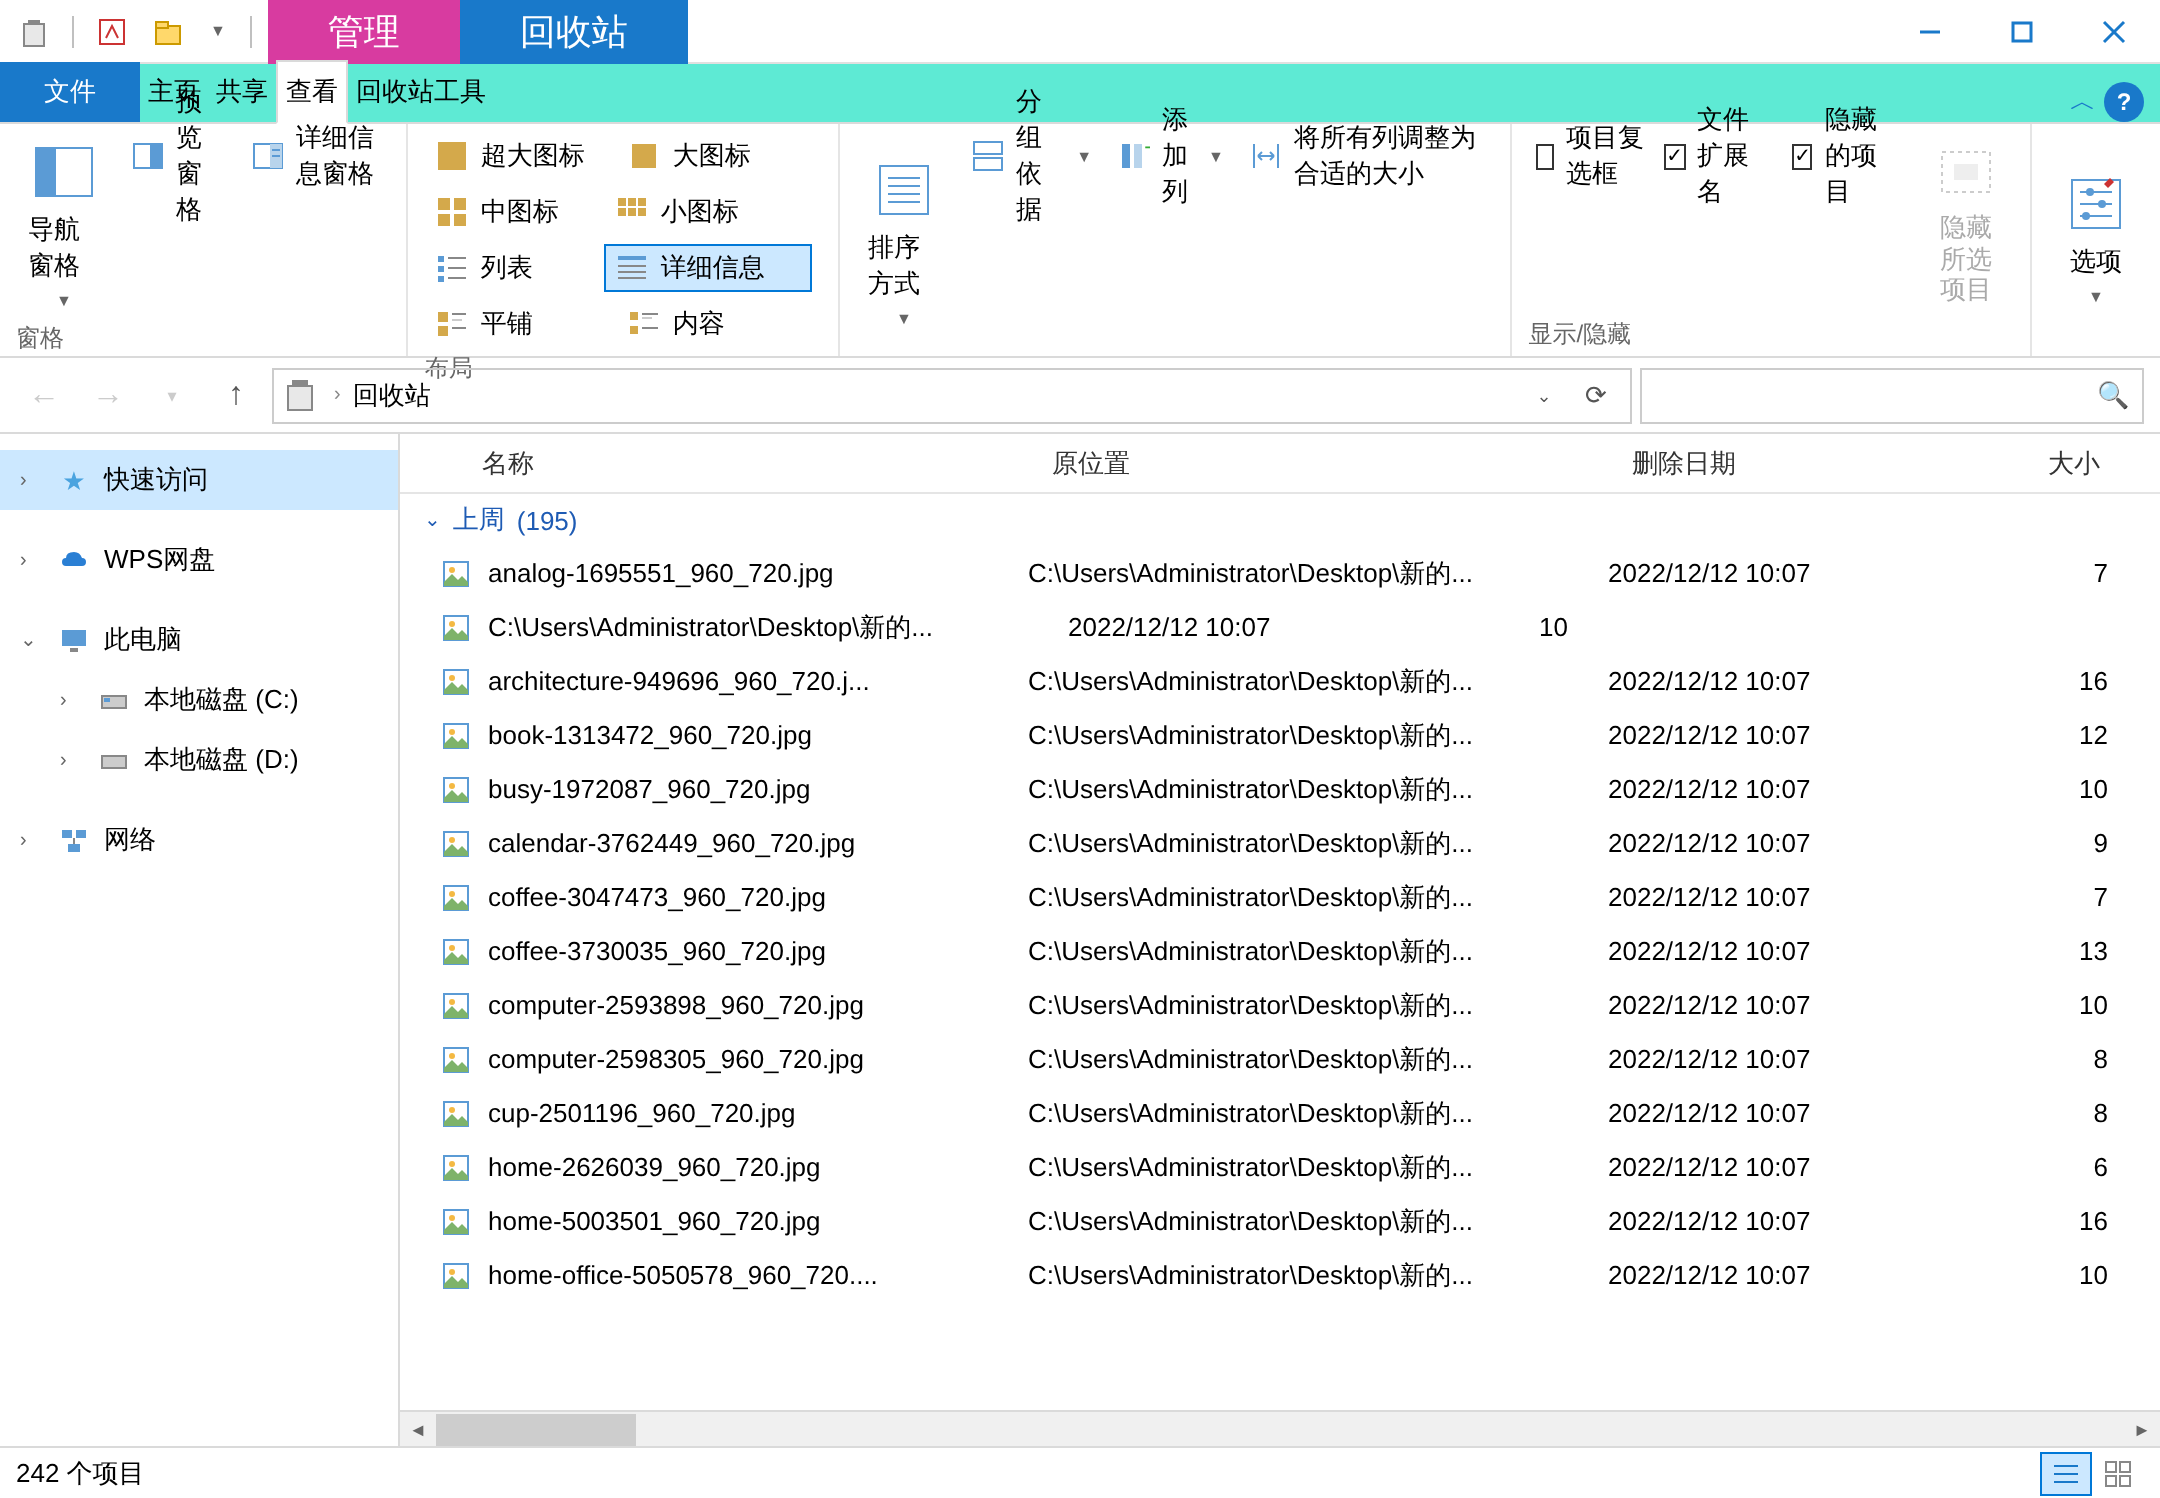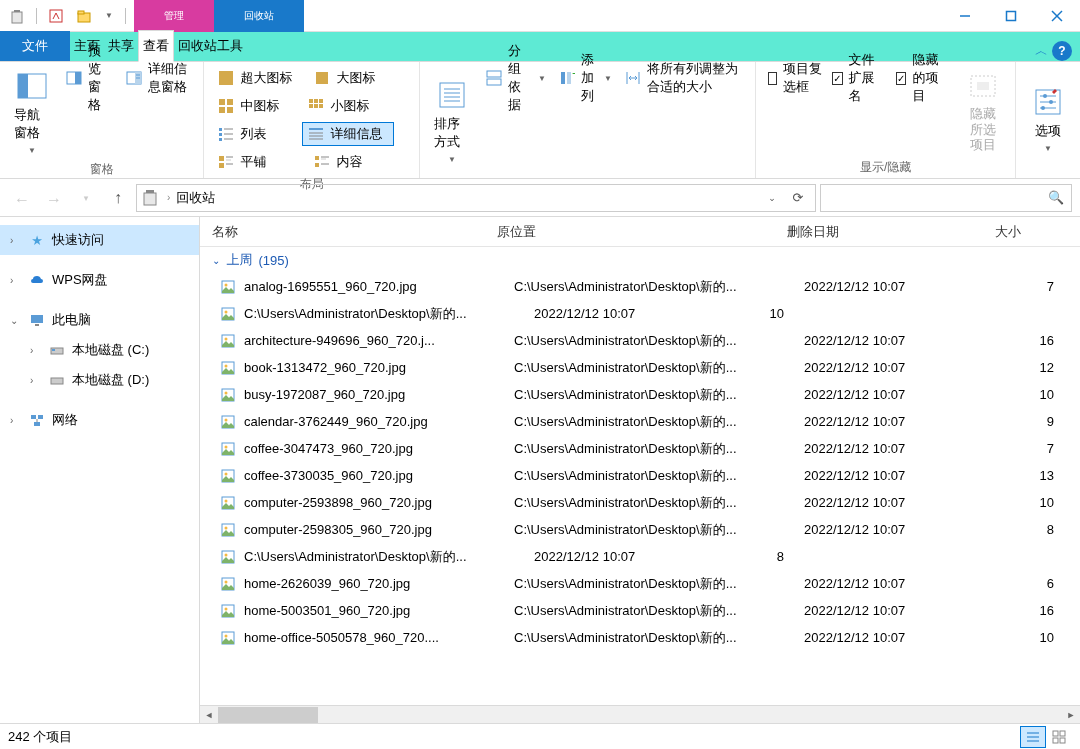--- a/index.html
+++ b/index.html
@@ -3,35 +3,35 @@
 <meta charset="utf-8">
 <style>
 * { box-sizing: border-box; margin: 0; padding: 0; font-family: "Microsoft YaHei", "Segoe UI", sans-serif; font-size: 13px; }
 body { background: #fff; width: 1080px; height: 749px; overflow: hidden; display: flex; flex-direction: column; }
 .titlebar { height: 32px; background: #fff; display: flex; align-items: center; border-bottom: 1px solid #e0e0e0; }
 .titlebar-left { display: flex; align-items: center; padding-left: 6px; gap: 6px; flex: 1; }
 .qat-icon { width: 22px; height: 22px; display: flex; align-items: center; justify-content: center; }
 .qat-sep { width: 1px; height: 16px; background: #c0c0c0; margin: 0 2px; }
 .dropdown-arrow { font-size: 8px; color: #666; padding: 0 4px; cursor: pointer; }
 .title-tabs { display: flex; height: 32px; }
-.title-tab { padding: 0 30px; display: flex; align-items: center; height: 32px; font-size: 10px; }
+.title-tab { padding: 0 30px; display: flex; align-items: center; height: 32px; font-size: 18px; }
 .title-tab.context { background: #d83ba0; color: #fff; }
 .title-tab.active { background: #1979ca; color: #fff; }
 .win-btns { display: flex; }
 .win-btn { width: 46px; height: 32px; display: flex; align-items: center; justify-content: center; color: #1979ca; cursor: pointer; }
 .tabbar { height: 30px; background: #5eead4; display: flex; align-items: flex-end; border-bottom: 1px solid #dadada; }
 .tab { padding: 6px 4px; font-size: 13px; cursor: pointer; }
 .tab.file { background: #1979ca; color: #fff; padding: 6px 22px; }
 .tab.selected { background: #fff; border: 1px solid #dadada; border-bottom: 1px solid #fff; margin-bottom: -1px; }
 .tab-right { margin-left: auto; display: flex; align-items: center; padding-right: 8px; gap: 4px; }
 .help-icon { width: 20px; height: 20px; background: #1979ca; color: #fff; border-radius: 50%; display: flex; align-items: center; justify-content: center; font-weight: bold; font-size: 12px; }
 .ribbon { height: 117px; background: #fff; border-bottom: 1px solid #dadada; display: flex; }
 .ribbon-group { border-right: 1px solid #e5e5e5; padding: 4px 8px 2px; display: flex; flex-direction: column; }
 .ribbon-group-body { flex: 1; display: flex; gap: 4px; }
-.ribbon-group-label { text-align: center; color: #666; font-size: 12px; padding: 2px 0; }
+.ribbon-group-label { color: #666; font-size: 12px; padding: 2px 0; }
 .big-btn { display: flex; flex-direction: column; align-items: center; justify-content: center; padding: 4px 6px; gap: 4px; cursor: pointer; min-width: 48px; }
 .big-btn-icon { width: 32px; height: 32px; display: flex; align-items: center; justify-content: center; }
 .small-btns-col { display: flex; gap: 1px; }
 .small-btn { display: flex; align-items: center; gap: 6px; padding: 2px 6px; cursor: pointer; height: 24px; }
 .small-btn.selected { background: #cce8ff; border: 1px solid #0078d7; padding: 1px 5px; }
 .small-btn-icon { width: 16px; height: 16px; display: flex; align-items: center; justify-content: center; }
 .chk-row { display: flex; align-items: center; gap: 6px; padding: 2px 4px; height: 24px; }
 .chk { width: 13px; height: 13px; border: 1px solid #333; display: flex; align-items: center; justify-content: center; font-size: 10px; }
 .navbar { height: 38px; display: flex; align-items: center; padding: 4px 8px; gap: 4px; border-bottom: 1px solid #dadada; }
 .nav-arrow { width: 28px; height: 28px; display: flex; align-items: center; justify-content: center; color: #ccc; cursor: pointer; font-size: 16px; }
@@ -43,21 +43,21 @@
 .searchbox { width: 252px; height: 28px; border: 1px solid #ccc; display: flex; align-items: center; padding: 0 6px; }
 .searchbox input { flex: 1; border: none; outline: none; font-size: 13px; }
 .content { flex: 1; display: flex; min-height: 0; }
 .sidebar { width: 200px; border-right: 1px solid #dadada; padding: 8px 0; overflow-y: auto; }
 .tree-item { display: flex; align-items: center; height: 30px; padding-left: 10px; gap: 6px; cursor: pointer; }
 .tree-item.active { background: #cce8ff; }
 .tree-item.sub { padding-left: 30px; }
 .tree-chevron { width: 12px; font-size: 10px; color: #666; }
 .tree-icon { width: 18px; height: 18px; display: flex; align-items: center; justify-content: center; }
 .filelist { flex: 1; display: flex; flex-direction: column; min-height: 0; }
-.columns { height: 30px; border-bottom: 1px solid #e5e5e5; display: flex; align-items: center; padding-left: 4px; }
+.columns { height: 30px; border-bottom: 1px solid #e5e5e5; display: flex; align-items: center; padding-left: 33px; }
 .col { padding: 0 8px; color: #333; cursor: pointer; }
 .col-name { width: 285px; }
 .col-loc { width: 290px; }
 .col-date { width: 200px; }
 .col-size { width: 50px; text-align: right; }
 .files-scroll { flex: 1; overflow: auto; }
 .group-header { display: flex; align-items: center; gap: 6px; padding: 4px 12px; color: #1e5bb4; cursor: pointer; }
 .file-row { display: flex; align-items: center; height: 27px; padding-left: 20px; cursor: pointer; }
 .file-icon { width: 16px; height: 16px; margin-right: 8px; }
 .file-name { width: 270px; overflow: hidden; text-overflow: ellipsis; white-space: nowrap; }
@@ -223,21 +223,21 @@
               <rect x="1" y="2" width="3" height="3" fill="#5b9bd5"></rect>
               <rect x="1" y="7" width="3" height="3" fill="#5b9bd5"></rect>
               <rect x="1" y="12" width="3" height="3" fill="#5b9bd5"></rect>
               <line x1="6" y1="3" x2="15" y2="3" stroke="#888"></line>
               <line x1="6" y1="8" x2="15" y2="8" stroke="#888"></line>
               <line x1="6" y1="13" x2="15" y2="13" stroke="#888"></line>
             </svg>
           </span>
           <span>列表</span>
         </div>
-      <div class="small-btn selected" style="width:92px">
+      <div class="small-btn selected" style="width:104px">
           <span class="small-btn-icon">
             <svg width="16" height="16">
               <line x1="1" y1="3" x2="15" y2="3" stroke="#5b9bd5" stroke-width="2"></line>
               <line x1="1" y1="7" x2="15" y2="7" stroke="#888"></line>
               <line x1="1" y1="10" x2="15" y2="10" stroke="#888"></line>
               <line x1="1" y1="13" x2="15" y2="13" stroke="#888"></line>
             </svg>
           </span>
           <span>详细信息</span>
         </div>
@@ -601,20 +601,21 @@
             <span class="file-size">8</span>
           </div>
           <div class="file-row">
             <span class="file-icon">
               <svg width="16" height="16">
                 <rect x="2" y="2" width="12" height="12" fill="#fff" stroke="#5b9bd5"></rect>
                 <circle cx="6" cy="6" r="1.5" fill="#f4b942"></circle>
                 <path d="M2 12 L6 8 L9 11 L11 9 L14 12 L14 14 L2 14 Z" fill="#7eb36a"></path>
               </svg>
             </span>
+            <span class="file-name">cup-2501196_960_720.jpg</span>
             <span class="file-loc">C:\Users\Administrator\Desktop\新的...</span>
             <span class="file-date">2022/12/12 10:07</span>
             <span class="file-size">8</span>
           </div>
           <div class="file-row">
             <span class="file-icon">
               <svg width="16" height="16">
                 <rect x="2" y="2" width="12" height="12" fill="#fff" stroke="#5b9bd5"></rect>
                 <circle cx="6" cy="6" r="1.5" fill="#f4b942"></circle>
                 <path d="M2 12 L6 8 L9 11 L11 9 L14 12 L14 14 L2 14 Z" fill="#7eb36a"></path>

